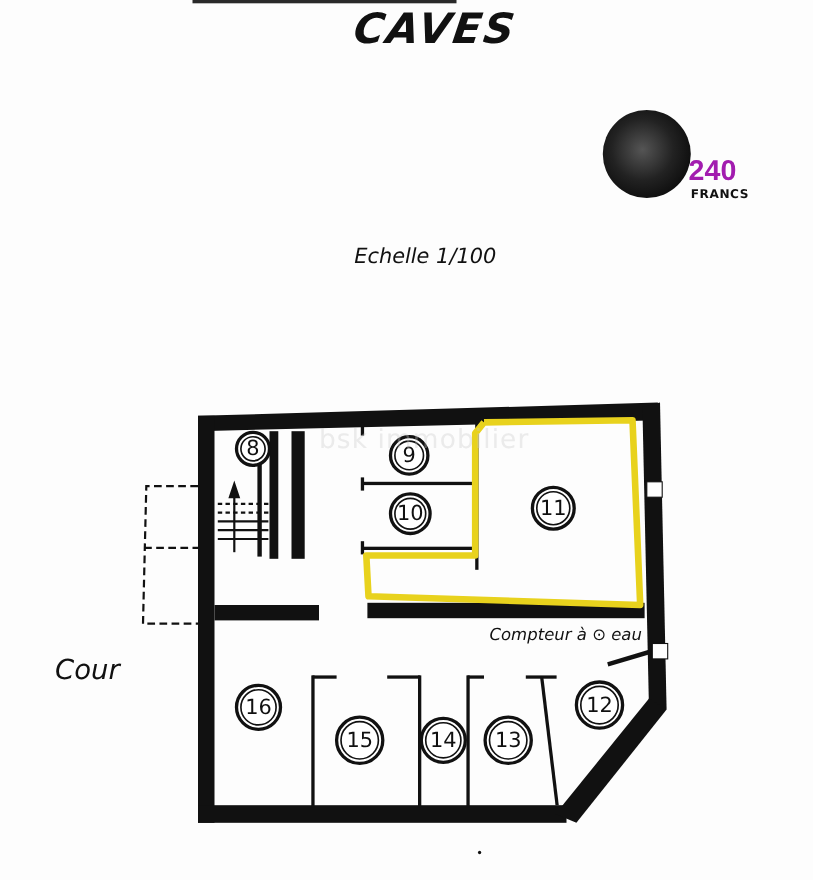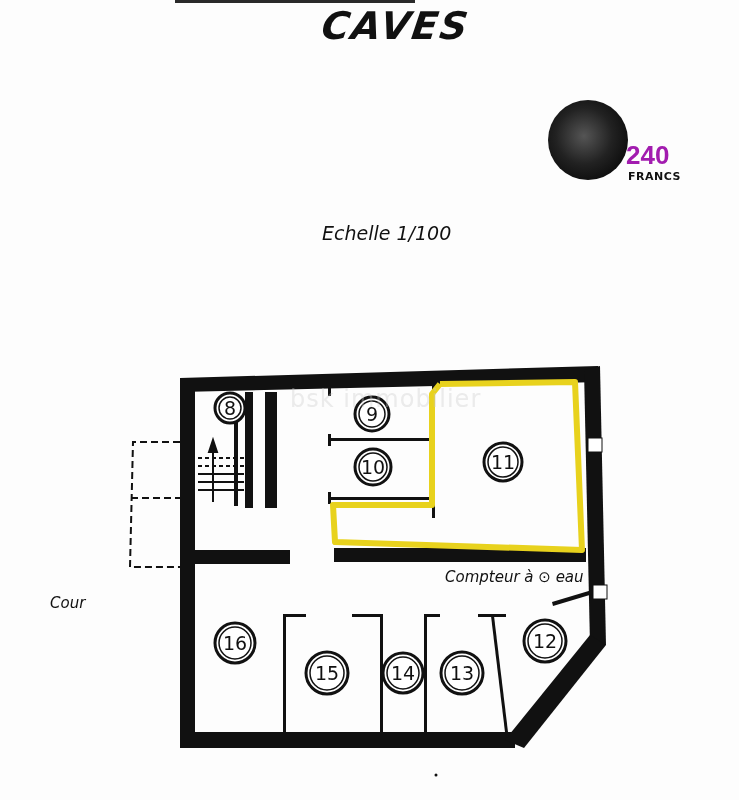--- a/index.html
+++ b/index.html
@@ -5,21 +5,21 @@
   html, body { margin: 0; padding: 0; background: #ffffff; }
   body { width: 739px; height: 800px; position: relative; overflow: hidden; font-family: "DejaVu Sans", sans-serif; }
   .page { position: absolute; left: 0; top: 0; width: 739px; height: 800px; background: #fdfdfd; }
   .top-rule { position: absolute; left: 175px; top: 0; width: 240px; height: 3px; background: #2a2a2a; }
   .title { position: absolute; left: 322px; top: 4px; font-size: 38px; font-style: italic; font-weight: bold; letter-spacing: 2px; color: #111; font-family: "DejaVu Sans", sans-serif; transform: skewX(-8deg); }
   .scale { position: absolute; left: 322px; top: 222px; font-size: 19px; font-style: italic; color: #111; font-family: "DejaVu Sans", sans-serif; }
   .stamp { position: absolute; left: 548px; top: 100px; width: 80px; height: 80px; border-radius: 50%;
            background: radial-gradient(circle at 45% 45%, #555 0%, #222 45%, #111 70%, #000 100%); }
   .stamp-value { position: absolute; left: 626px; top: 140px; font-size: 26px; font-weight: bold; color: #a21caf; font-family: Liberation Sans, sans-serif; }
   .stamp-currency { position: absolute; left: 628px; top: 170px; font-size: 11px; font-weight: bold; color: #111; font-family: "DejaVu Sans", sans-serif; letter-spacing: 0.5px; }
-  .cour { position: absolute; left: 50px; top: 594px; font-size: 15px; font-style: italic; color: #111; font-family: "DejaVu Sans", sans-serif; }
+  .cour { position: absolute; left: 50px; top: 594px; font-size: 25px; font-style: italic; color: #111; font-family: "DejaVu Sans", sans-serif; }
   .compteur { position: absolute; left: 445px; top: 568px; font-size: 15px; font-style: italic; color: #111; font-family: "DejaVu Sans", sans-serif; }
   .plan { position: absolute; left: 0; top: 0; }
   .room-label { font-family: "DejaVu Sans", sans-serif; font-size: 19px; fill: #111; text-anchor: middle; dominant-baseline: central; }
   .watermark { position: absolute; left: 290px; top: 385px; font-size: 24px; color: rgba(200,200,200,0.35); font-family: "DejaVu Sans", sans-serif; letter-spacing: 1px; }
 </style>
 </head>
 <body>
 
 <div class="page">
   <div class="top-rule"></div>

